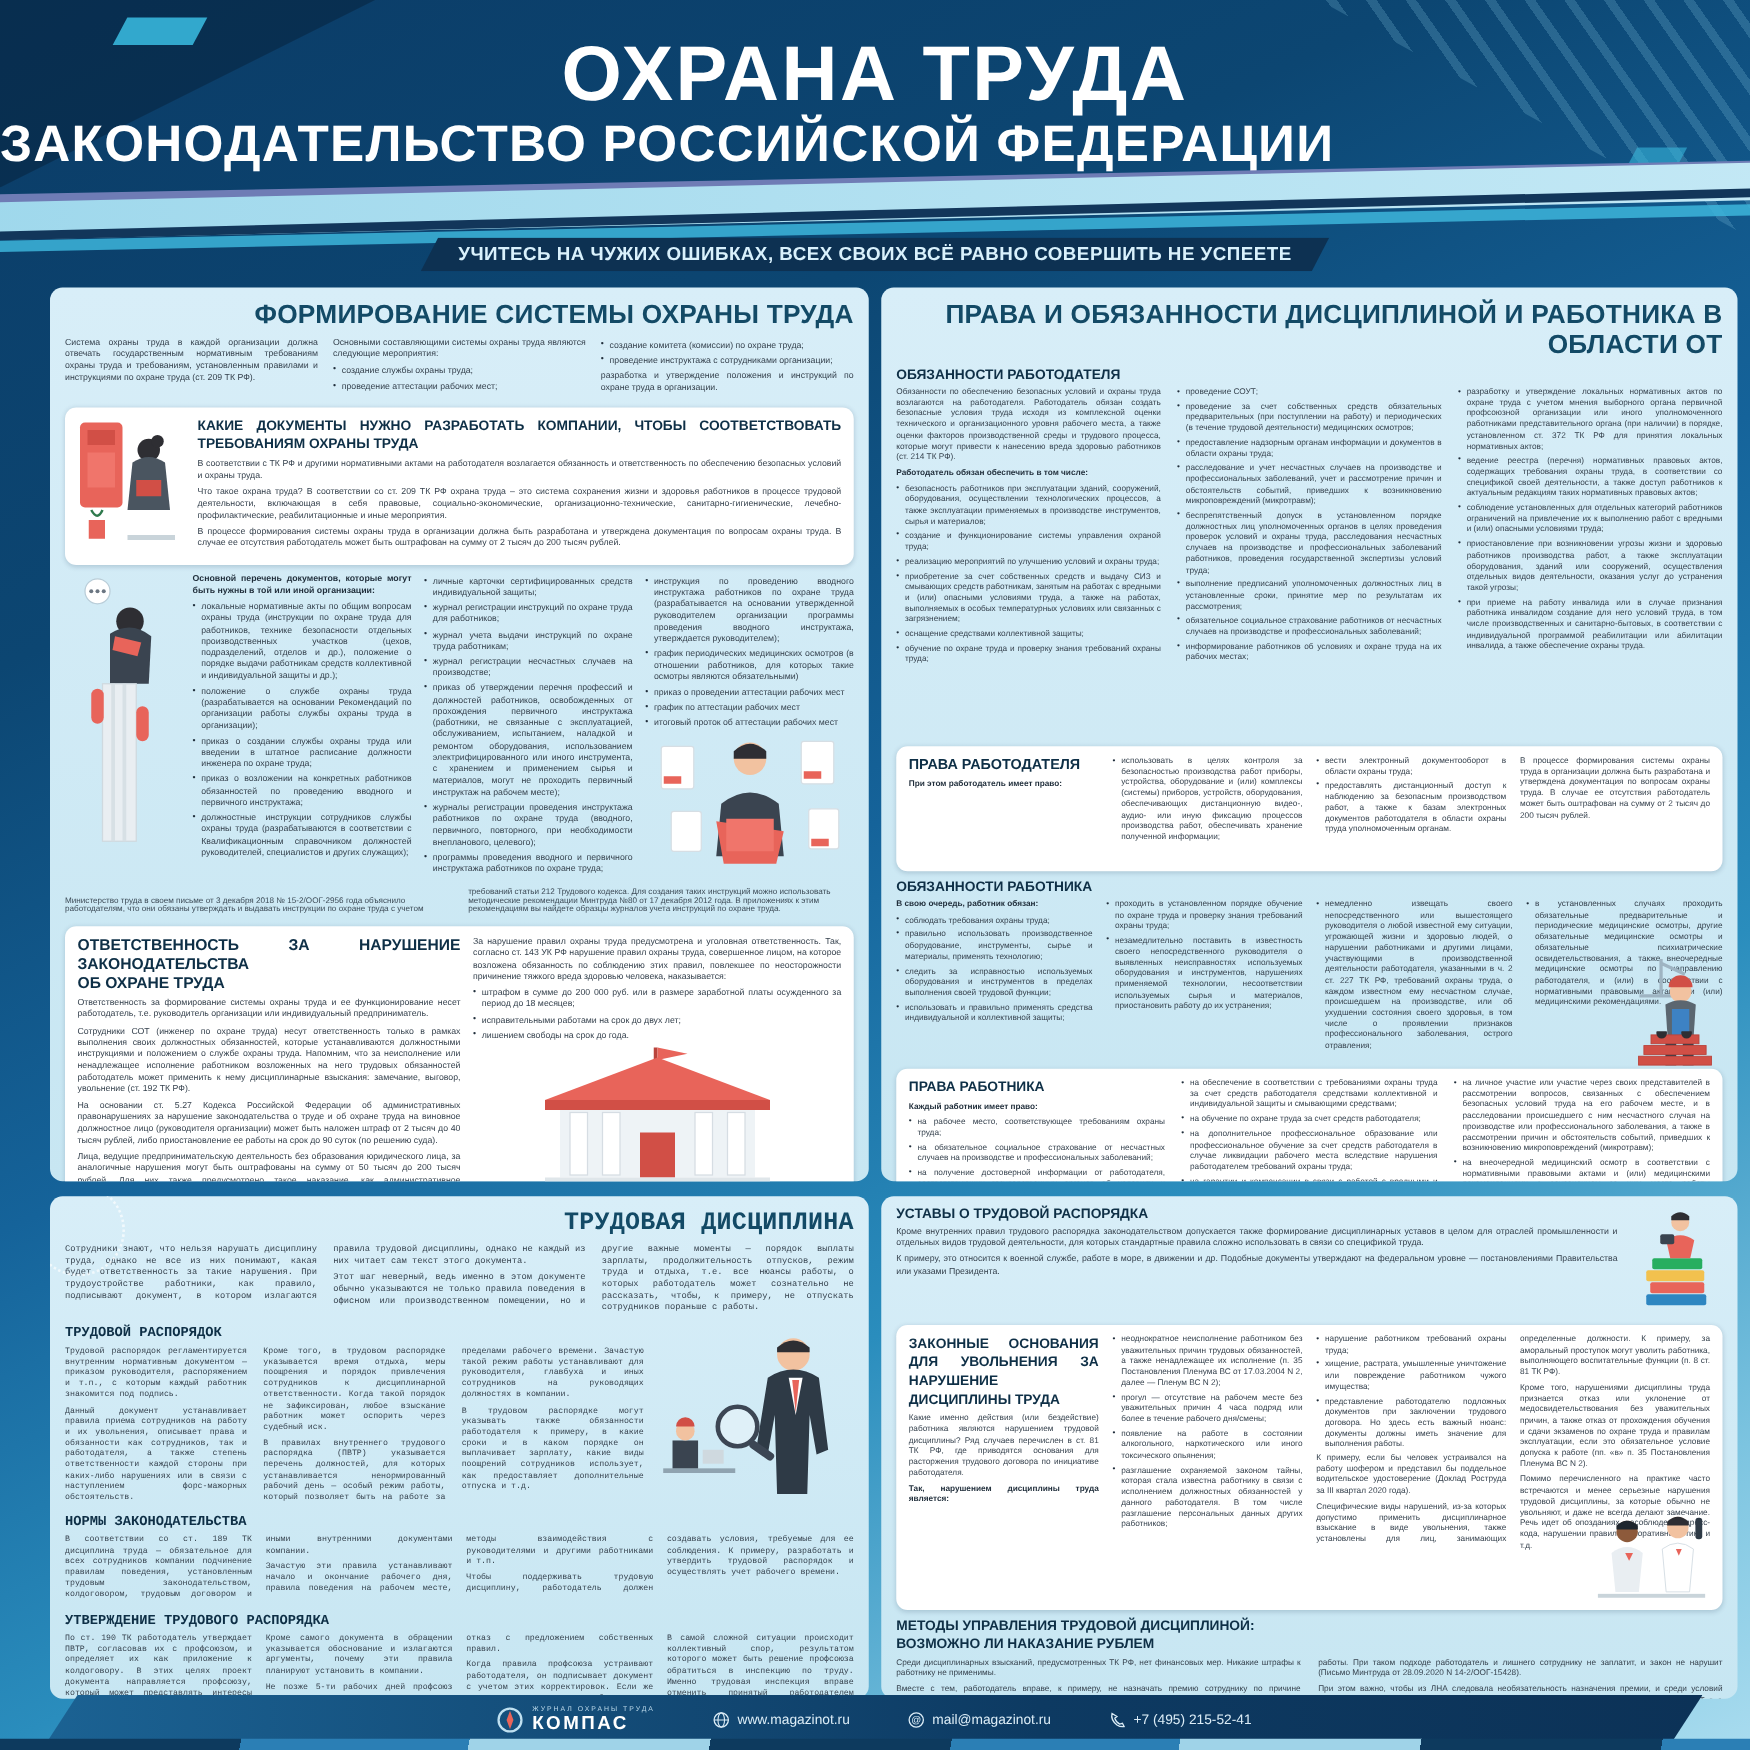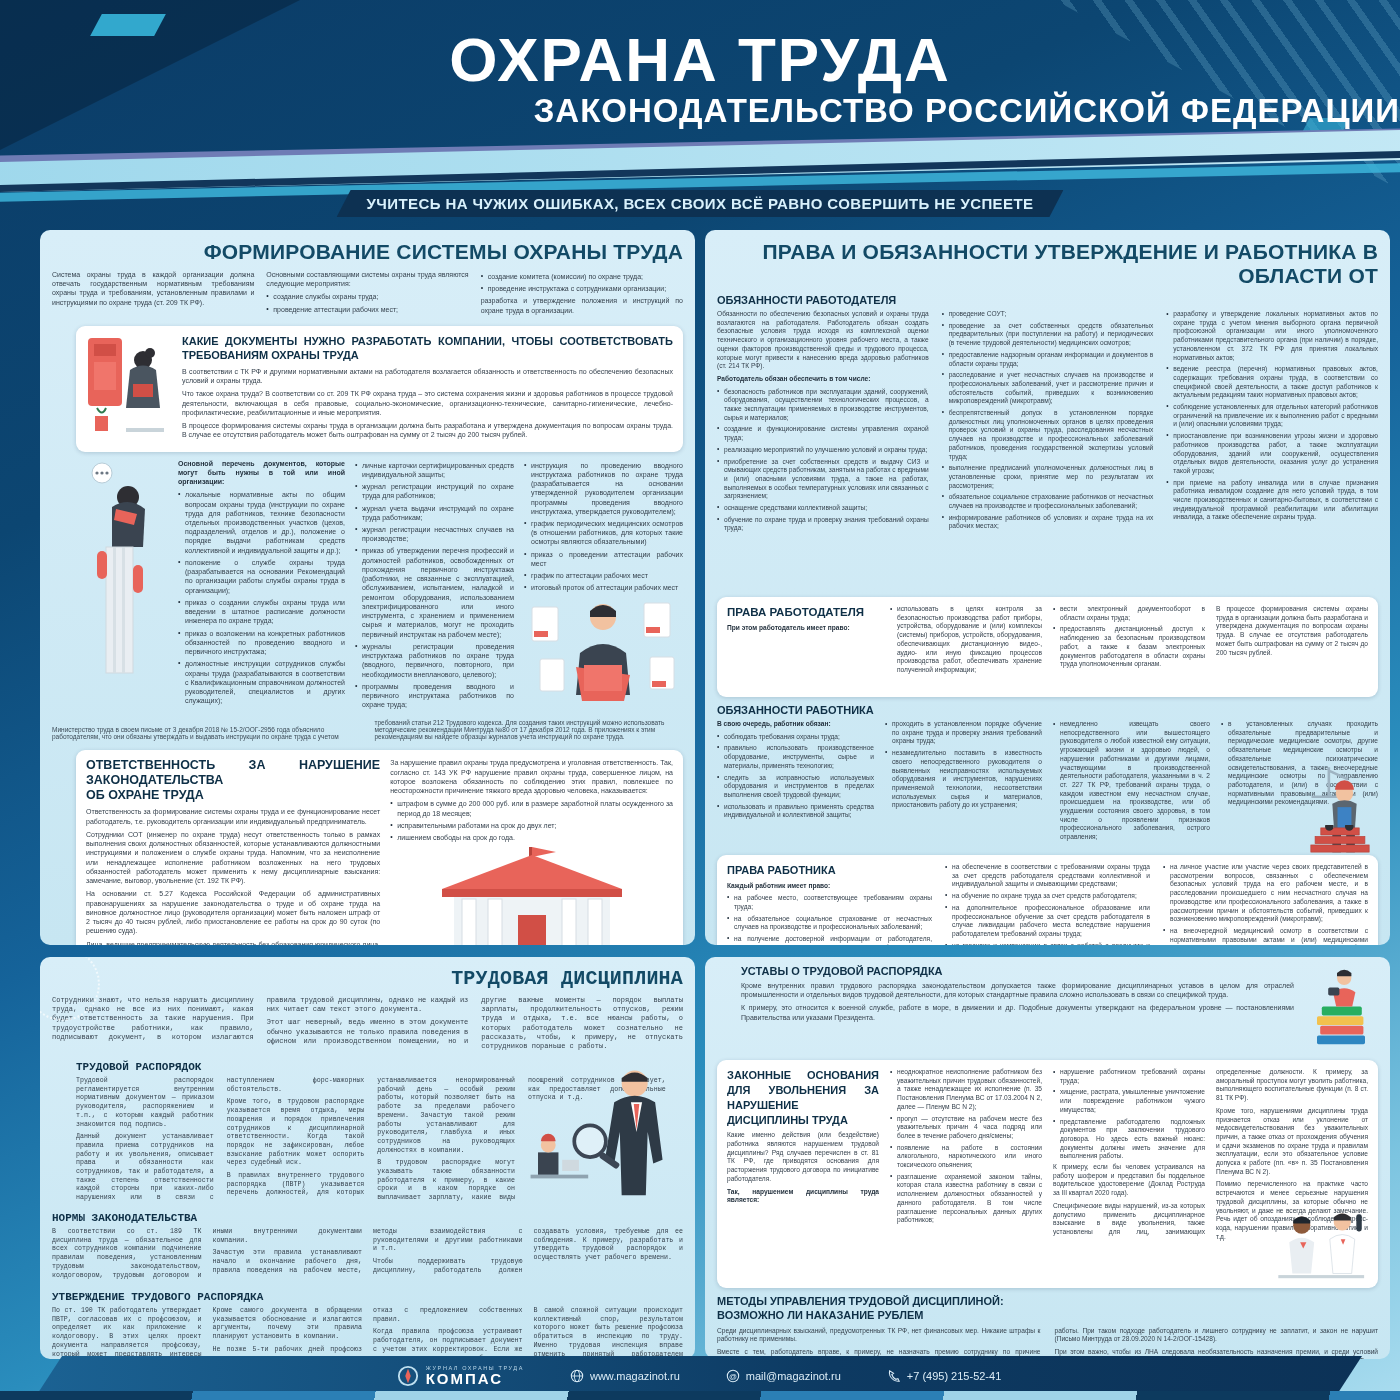--- a/index.html
+++ b/index.html
@@ -7,21 +7,21 @@
     font-family:"Liberation Sans",sans-serif;
     background:linear-gradient(155deg,#0b3c67 0%,#0c4672 26%,#15639a 48%,#2a8dbd 68%,#7cc4e0 88%,#a9dcef 100%);}
   
   .tri-tl{position:absolute;top:0;left:0;width:300px;height:150px;background:rgba(7,34,60,.55);clip-path:polygon(0 0,100% 0,0 100%);}
   .stripes-tr{position:absolute;top:0;right:0;width:460px;height:190px;
     background:repeating-linear-gradient(55deg,rgba(140,205,230,.22) 0 7px,transparent 7px 26px);
     clip-path:polygon(25% 0,100% 0,100% 100%);}
   .cyan-chip{position:absolute;top:14px;left:96px;width:64px;height:22px;background:#37b6da;transform:skewX(-28deg);opacity:.9;}
   .cyan-chip2{position:absolute;top:118px;right:54px;width:40px;height:14px;background:#37b6da;transform:skewX(-28deg);opacity:.6;}
   .h-title{position:absolute;top:24px;left:0;right:0;text-align:center;color:#fff;font-size:62px;font-weight:800;letter-spacing:2px;}
-  .h-sub{position:absolute;top:92px;left:0;right:0;text-align:right;color:#fff;font-size:33px;font-weight:800;letter-spacing:1px;}
+  .h-sub{position:absolute;top:92px;left:0;right:0;text-align:left;color:#fff;font-size:41px;font-weight:800;letter-spacing:1px;}
   .wave1{position:absolute;top:146px;left:-20px;width:1440px;height:30px;background:linear-gradient(90deg,#9fd8ec,#c3e8f5);transform:rotate(-1.3deg);}
   .wave2{position:absolute;top:142px;left:-20px;width:1440px;height:10px;background:#6f7cb5;transform:rotate(-1.1deg);}
   .wave3{position:absolute;top:168px;left:-20px;width:1440px;height:7px;background:#12365a;transform:rotate(-1.4deg);}
   .wave4{position:absolute;top:178px;left:-20px;width:1440px;height:9px;background:#3db5da;transform:rotate(-1.2deg);opacity:.85;}
   .ribbon{position:absolute;top:190px;left:50%;transform:translateX(-50%);background:#0d3152;color:#d9f1fc;
     font-size:15px;font-weight:700;padding:5px 30px;white-space:nowrap;letter-spacing:.4px;
     clip-path:polygon(14px 0,100% 0,calc(100% - 14px) 100%,0 100%);}
   
   .panel{position:absolute;background:linear-gradient(180deg,#d8eef8,#c7e6f2);border-radius:10px;
     padding:8px 12px;box-sizing:border-box;overflow:hidden;}
@@ -37,21 +37,21 @@
   .dense{font-size:6.6px;}
   ul.bl{margin:2px 0;padding:0;list-style:none;}
   ul.bl li{position:relative;padding-left:7px;margin:0 0 3px 0;break-inside:avoid;}
   ul.bl li::before{content:"•";position:absolute;left:0;top:-1px;color:#1f2d3a;}
   .c2{column-count:2;column-gap:14px;}
   .c3{column-count:3;column-gap:13px;}
   .c4{column-count:4;column-gap:11px;}
   .flex3{display:flex;gap:12px;}
   .flex3>div{flex:1;}
   .wbox{background:#fff;border-radius:9px;padding:8px 10px;box-shadow:0 1px 4px rgba(10,40,70,.18);}
-  .row{display:flex;gap:10px;margin-left:24px;}
+  .row{display:flex;gap:10px;}
   .note{font-size:6.5px;color:#3c4a56;}
   .sect{margin-top:7px;}
   .illu{flex:none;}
   .dots{position:absolute;border:2px dotted rgba(255,255,255,.65);border-radius:50%;}
   
   .fband{position:absolute;left:36px;top:1356px;width:1326px;height:40px;
     background:linear-gradient(90deg,#1b6293,#0d3a62 60%,#0c3257);
     clip-path:polygon(26px 0,100% 0,calc(100% - 26px) 100%,0 100%);
     display:flex;align-items:center;justify-content:center;gap:46px;color:#eaf6fc;}
   .fitem{display:flex;align-items:center;gap:6px;font-size:11px;color:#dcedf7;}
@@ -228,21 +228,21 @@
             </g>
           <rect x="92" y="70" width="28" height="36" fill="#d14f46"></rect>
           <rect x="16" y="106" width="180" height="7" fill="#dfe6ea"></rect>
           <rect x="8" y="113" width="196" height="7" fill="#cfd9df"></rect>
         </svg>
       </div>
     </div>
   </div>
 
   <div class="panel pR1">
-    <h2>ПРАВА И ОБЯЗАННОСТИ УТВЕРЖДЕНИЕ И РАБОТНИКА В ОБЛАСТИ ОТ</h2>
+    <h2>ПРАВА И ОБЯЗАННОСТИ ДИСЦИПЛИНОЙ И РАБОТНИКА В ОБЛАСТИ ОТ</h2>
 
     <div>
       <h3>ОБЯЗАННОСТИ РАБОТОДАТЕЛЯ</h3>
       <div class="t dense c3" style="height:280px">
         <p>Обязанности по обеспечению безопасных условий и охраны труда возлагаются на работодателя. Работодатель обязан создать безопасные условия труда исходя из комплексной оценки технического и организационного уровня рабочего места, а также оценки факторов производственной среды и трудового процесса, которые могут привести к нанесению вреда здоровью работников (ст. 214 ТК РФ).</p>
         <p class="lead">Работодатель обязан обеспечить в том числе:</p>
         <ul class="bl">
             <li>безопасность работников при эксплуатации зданий, сооружений, оборудования, осуществлении технологических процессов, а также эксплуатации применяемых в производстве инструментов, сырья и материалов;</li>
             <li>создание и функционирование системы управления охраной труда;</li>
             <li>реализацию мероприятий по улучшению условий и охраны труда;</li>

